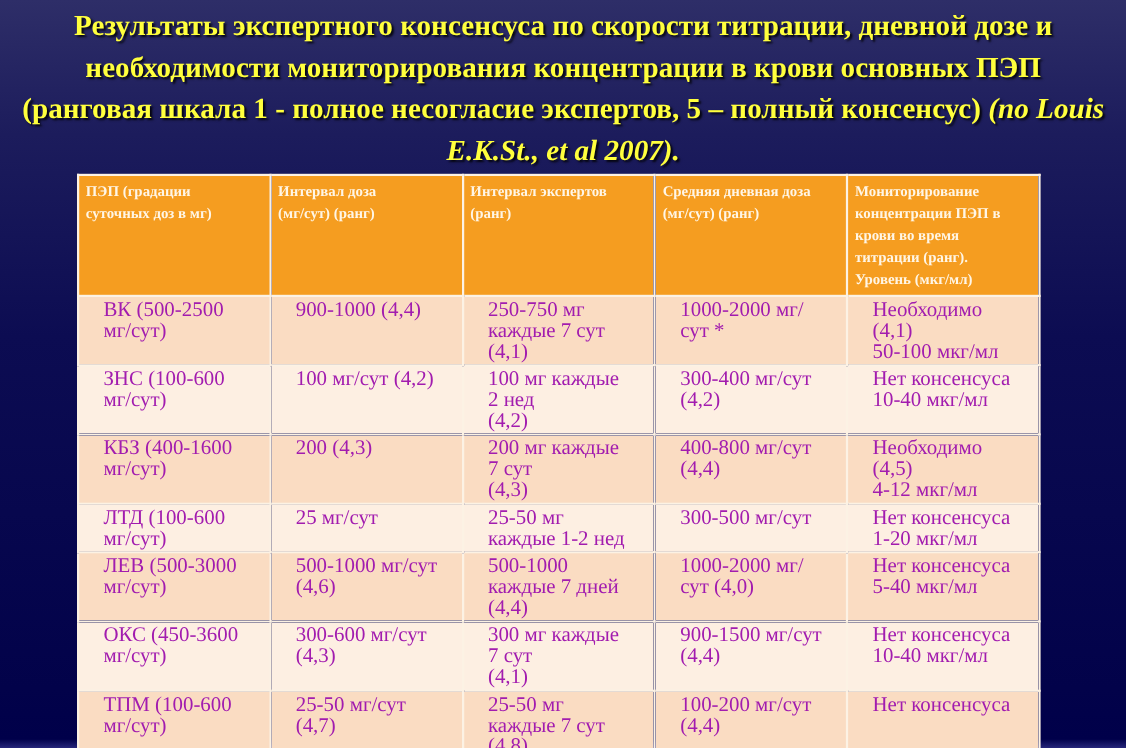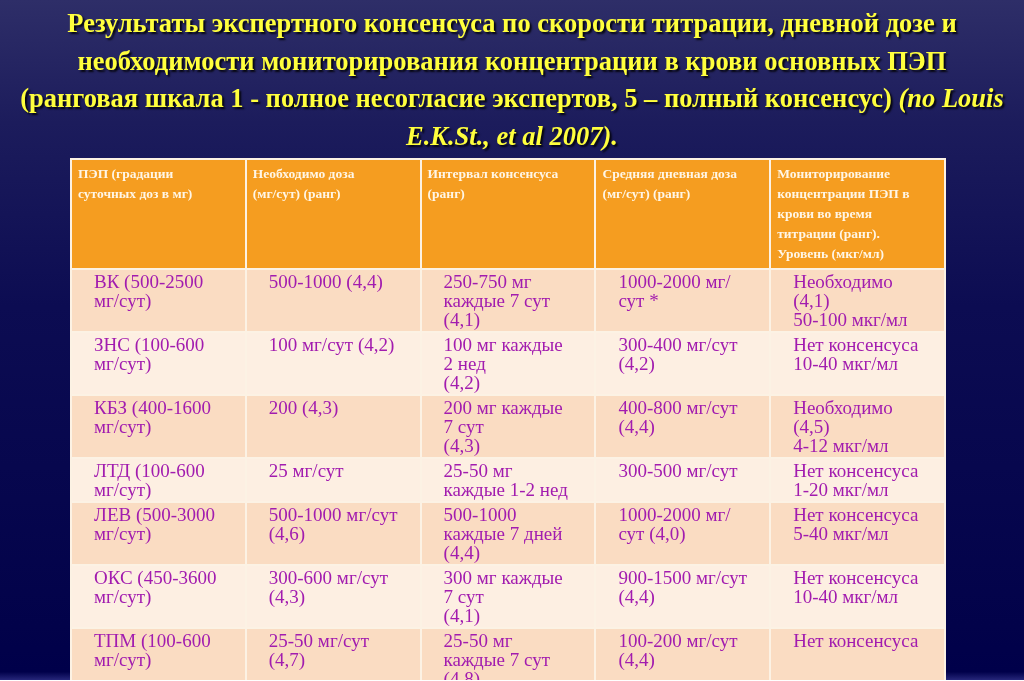--- a/index.html
+++ b/index.html
@@ -69,37 +69,37 @@
 <div class="slide">
 
   <div class="slide-title"><span>Результаты экспертного консенсуса по скорости титрации, дневной дозе и необходимости мониторирования концентрации в крови основных ПЭП (ранговая шкала 1 - полное несогласие экспертов, 5 – полный консенсус) </span><span class="citation">(по Louis E.K.St., et al 2007).</span></div>
 
   <div class="table-wrap">
     <table class="consensus">
       <thead>
         <tr>
           <th>ПЭП (градации
 суточных доз в мг)</th>
-          <th>Необходимо доза
+          <th>Интервал доза
 (мг/сут) (ранг)</th>
-          <th>Интервал консенсуса
+          <th>Интервал экспертов
 (ранг)</th>
           <th>Средняя дневная доза
 (мг/сут) (ранг)</th>
           <th>Мониторирование
 концентрации ПЭП в
 крови во время
 титрации (ранг).
 Уровень (мкг/мл)</th>
         </tr>
       </thead>
       <tbody>
         <tr>
           <td>ВК (500-2500 мг/сут)</td>
-          <td>500-1000 (4,4)</td>
+          <td>900-1000 (4,4)</td>
           <td>250-750 мг каждые 7 сут
 (4,1)</td>
           <td>1000-2000 мг/сут *</td>
           <td>Необходимо (4,1)
 50-100 мкг/мл</td>
         </tr>
         <tr>
           <td>ЗНС (100-600 мг/сут)</td>
           <td>100 мг/сут (4,2)</td>
           <td>100 мг каждые 2 нед

